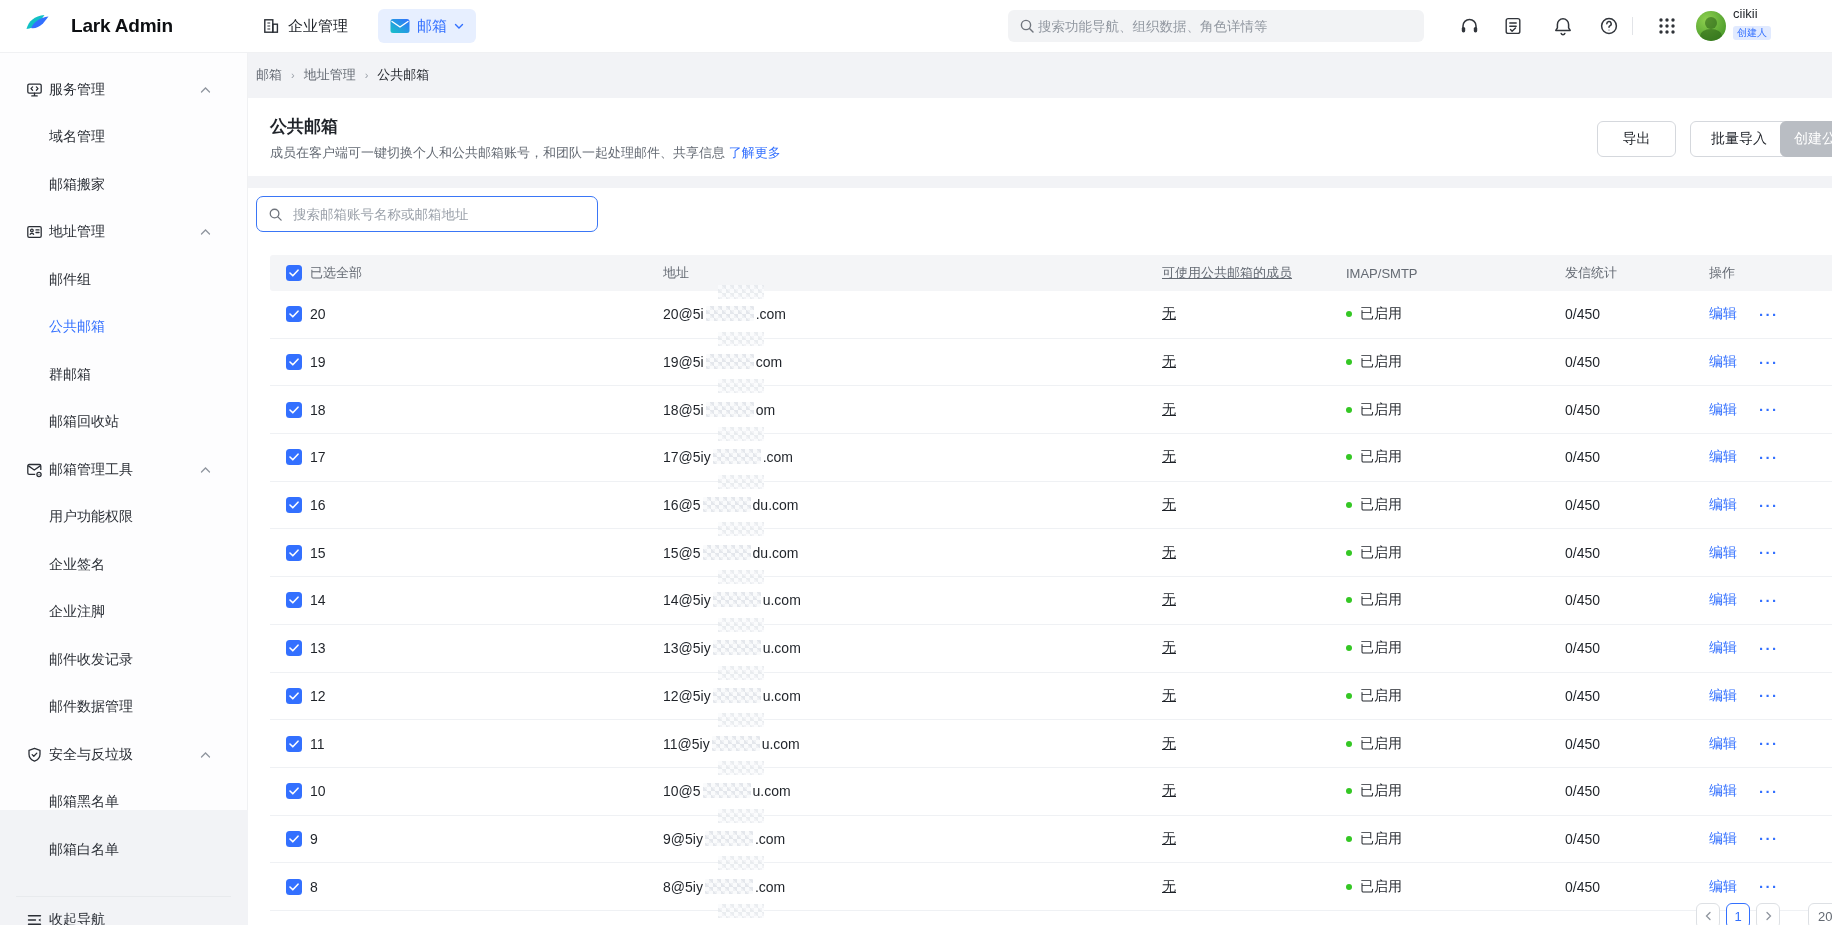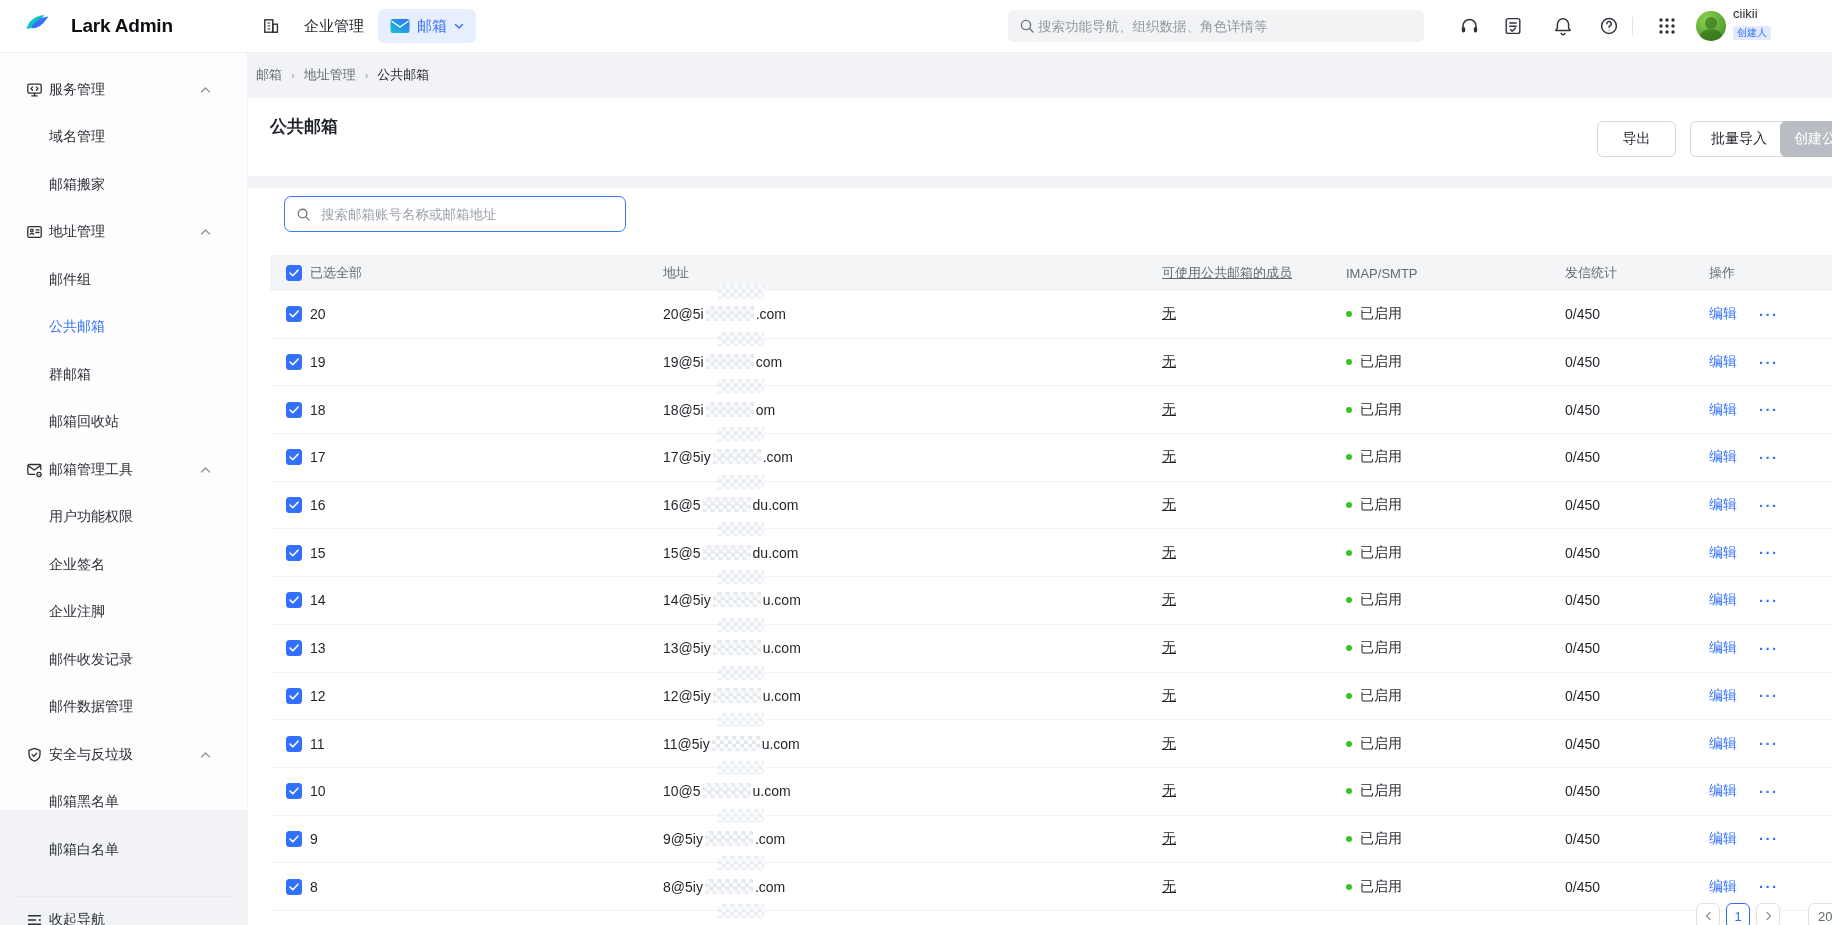--- a/index.html
+++ b/index.html
@@ -7,21 +7,21 @@
     width:1832px;height:925px;overflow:hidden;position:relative;
     font-family:"Liberation Sans","DejaVu Sans",sans-serif;
     color:#1f2329;background:#f2f3f6;font-size:14px;
     -webkit-font-smoothing:antialiased;
   }
   svg{display:block}
   
   .topbar{position:absolute;top:0;left:0;width:1832px;height:52px;background:#fff;border-bottom:1px solid #f0f1f3;z-index:10;}
   .logo{position:absolute;left:24px;top:13px;display:flex;align-items:center;gap:20px;}
   .logo-text{font-size:19px;font-weight:bold;color:#0d0f12;letter-spacing:-.2px;}
-  .nav-company{position:absolute;left:262px;top:0;height:52px;display:flex;align-items:center;gap:24px;font-size:15px;color:#1f2329;cursor:pointer;}
+  .nav-company{position:absolute;left:262px;top:0;height:52px;display:flex;align-items:center;gap:8px;font-size:15px;color:#1f2329;cursor:pointer;}
   .nav-mail-tab{position:absolute;left:378px;top:9px;height:34px;padding:0 12px;border-radius:6px;background:#e7efff;display:flex;align-items:center;gap:7px;font-size:15px;color:#3370ff;cursor:pointer;}
   .topsearch{position:absolute;left:1008px;top:10px;width:416px;height:32px;background:#f2f3f5;border-radius:6px;display:flex;align-items:center;gap:1px;padding:0 0 0 11px;box-sizing:border-box;}
   .topsearch input{border:0;outline:0;background:transparent;font-size:13.5px;width:360px;font-family:inherit;color:#1f2329;}
   .topsearch input::placeholder{color:#9298a1;}
   .top-ic{position:absolute;top:11px;width:30px;height:30px;display:flex;align-items:center;justify-content:center;cursor:pointer;}
   .top-divider{position:absolute;left:1632px;top:17px;width:1px;height:18px;background:#e2e4e8;}
   .avatar{position:absolute;left:1696px;top:11px;width:30px;height:30px;border-radius:50%;background:radial-gradient(circle at 35% 30%,#8ed04f,#4f9e2d 75%);overflow:hidden;cursor:pointer;}
   .avatar .head{position:absolute;left:9px;top:6px;width:12px;height:12px;border-radius:50%;background:rgba(38,92,20,.55);}
   .avatar .body{position:absolute;left:4px;top:18px;width:22px;height:14px;border-radius:50%;background:rgba(38,92,20,.55);}
   .userbox{position:absolute;left:1733px;top:7px;line-height:1;}
@@ -44,21 +44,21 @@
   .breadcrumb .bc-link{cursor:pointer;}
   .card1{position:absolute;top:46px;left:0;width:1584px;height:78px;background:#fff;}
   .page-title{position:absolute;left:22px;top:17px;font-size:17px;font-weight:600;color:#1f2329;}
   .page-desc{position:absolute;left:22px;top:46px;font-size:13px;color:#646a73;}
   .page-desc a{color:#3370ff;text-decoration:none;cursor:pointer;}
   .btn{position:absolute;top:23px;height:36px;border-radius:6px;border:1px solid #d5d8dd;background:#fff;font-size:14px;color:#1f2329;box-sizing:border-box;display:flex;align-items:center;justify-content:flex-start;padding:0 16px;cursor:pointer;font-family:inherit;}
   .btn-export{left:1349px;width:79px;justify-content:center;}
   .btn-import{left:1442px;width:98px;justify-content:center;}
   .btn-create{left:1532px;width:120px;background:#b9bdc3;border-color:#b9bdc3;color:#fff;justify-content:flex-start;padding-left:13px;white-space:nowrap;overflow:hidden;}
   .card2{position:absolute;top:136px;left:0;width:1584px;height:737px;background:#fff;}
-  .tbl-search{position:absolute;left:36px;top:8px;width:342px;height:36px;border:1.5px solid #3a76f6;border-radius:7px;box-sizing:border-box;display:flex;align-items:center;gap:8px;padding-left:11px;background:#fff;}
+  .tbl-search{position:absolute;left:8px;top:8px;width:342px;height:36px;border:1.5px solid #3a76f6;border-radius:7px;box-sizing:border-box;display:flex;align-items:center;gap:8px;padding-left:11px;background:#fff;}
   .tbl-search input{border:0;outline:0;font-size:13.5px;width:290px;font-family:inherit;color:#1f2329;background:transparent;}
   .tbl-search input::placeholder{color:#9ba1aa;}
   
   .table{position:absolute;top:67px;left:22px;right:0;}
   .thead{position:relative;height:36px;background:#f4f5f7;border-radius:3px 0 0 3px;font-size:13px;color:#646a73;}
   .tr{position:relative;height:46.7px;border-bottom:1px solid #eff1f4;background:#fff;}
   .cell{position:absolute;top:50%;transform:translateY(-50%);white-space:nowrap;}
   .c-check{left:16px;} .c-name{left:40px;} .c-addr{left:393px;} .c-mem{left:892px;text-decoration:underline;}
   .c-imap{left:1076px;display:flex;align-items:center;gap:8px;}
   .c-stat{left:1295px;} .c-ops{left:1439px;display:flex;align-items:center;gap:22px;}
@@ -310,20 +310,24 @@
   <div class="breadcrumb">
     <span class="bc-link">邮箱</span>
     <span class="sep">›</span>
     <span class="bc-link">地址管理</span>
     <span class="sep">›</span>
     <span class="last">公共邮箱</span>
   </div>
 
   <div class="card1">
     <div class="page-title">公共邮箱</div>
+    <div class="page-desc">
+      <span>成员在客户端可一键切换个人和公共邮箱账号，和团队一起处理邮件、共享信息</span>
+      <a>了解更多</a>
+    </div>
     <button class="btn btn-export">导出</button>
     <button class="btn btn-import">批量导入</button>
     <button class="btn btn-create">创建公</button>
   </div>
 
   <div class="card2">
     <div class="tbl-search">
       <span>
         <svg width="15" height="15" viewBox="0 0 16 16" fill="none" stroke="#70757d" stroke-width="1.4">
           <circle cx="7" cy="7" r="4.6"></circle>

